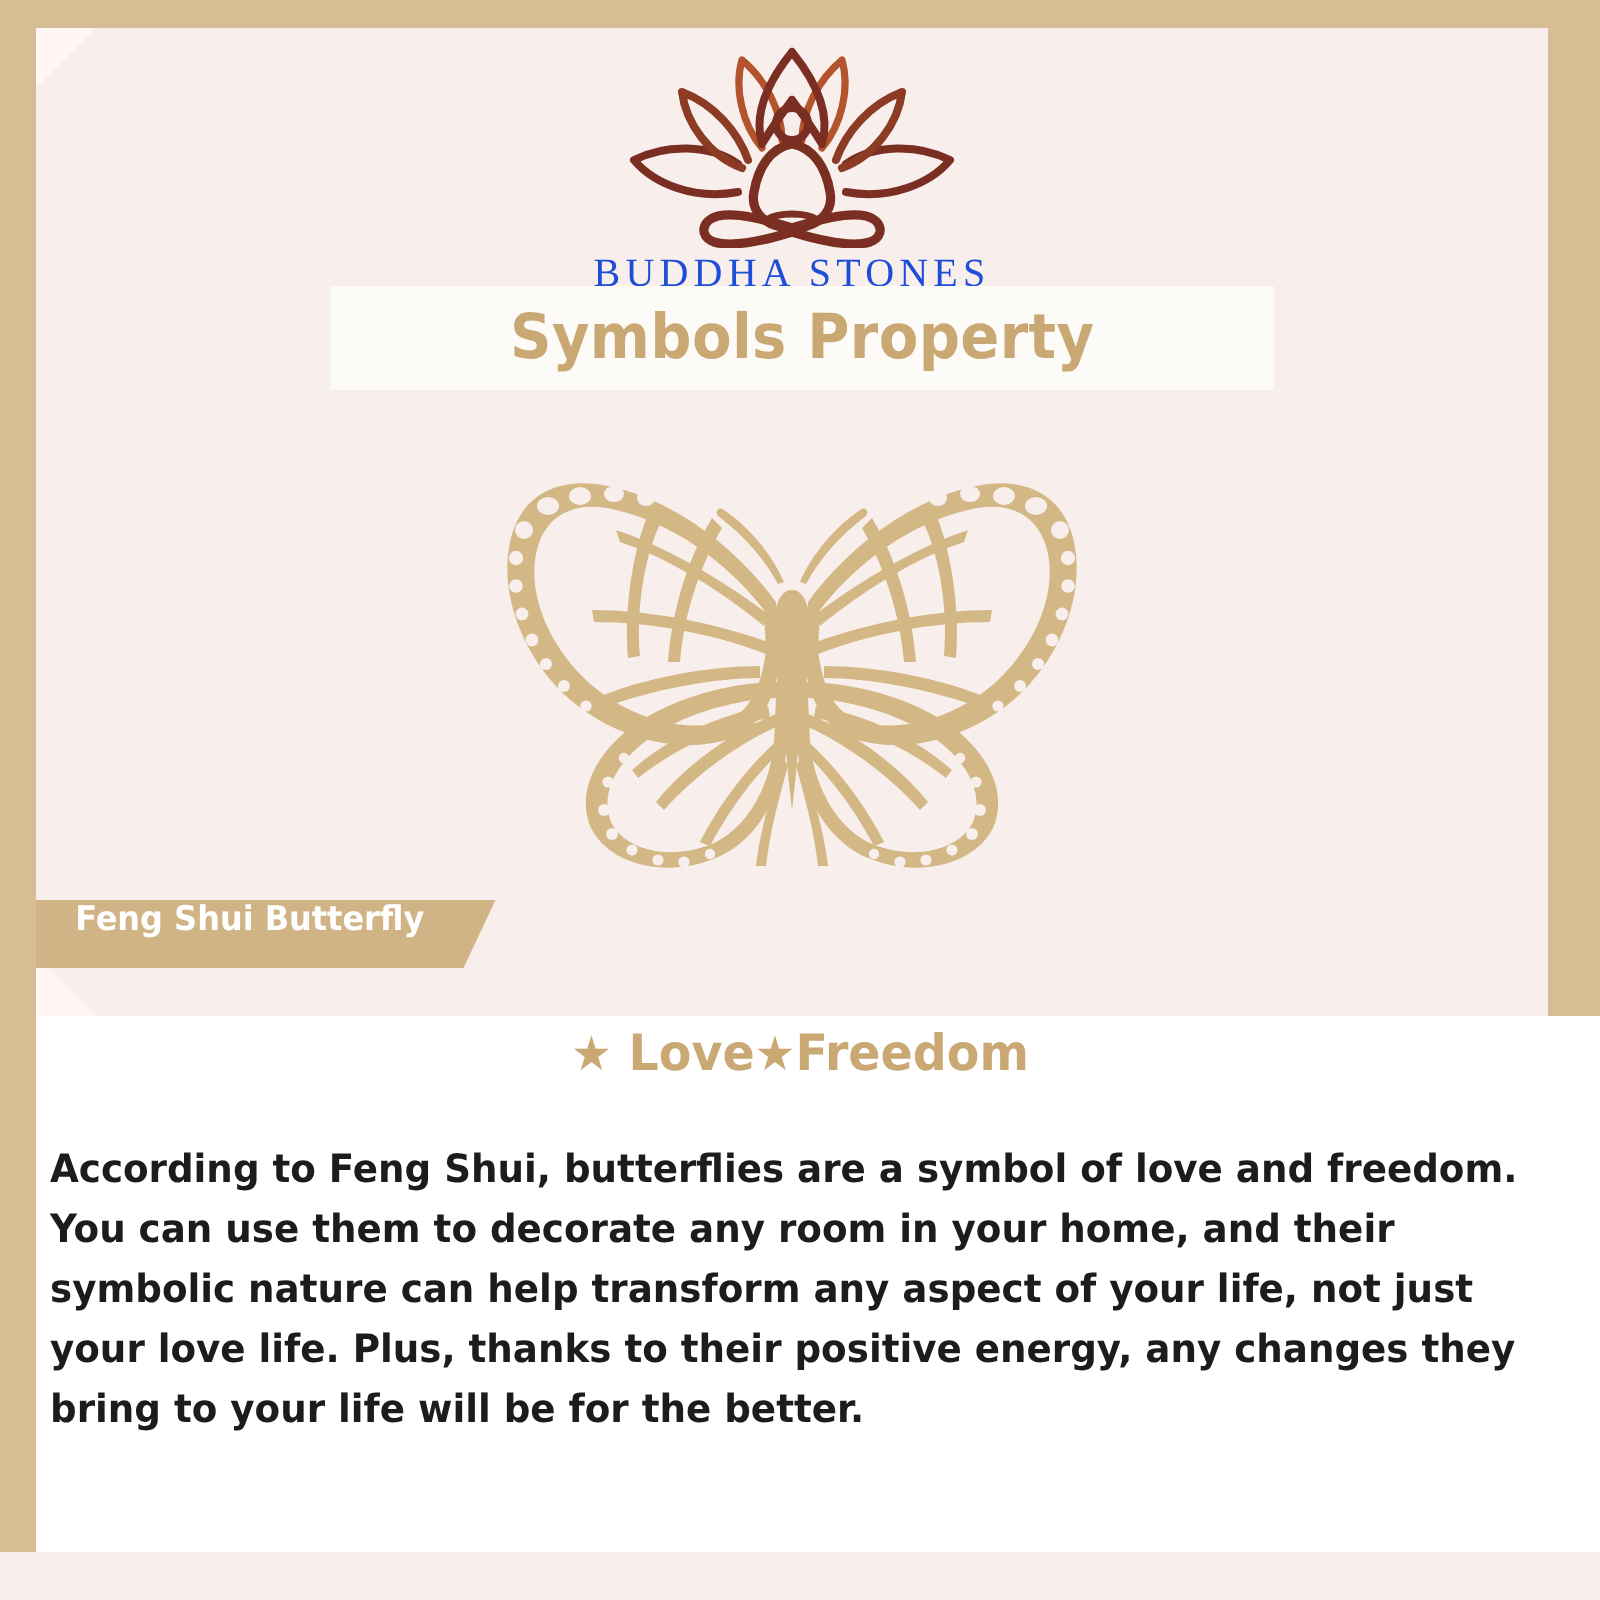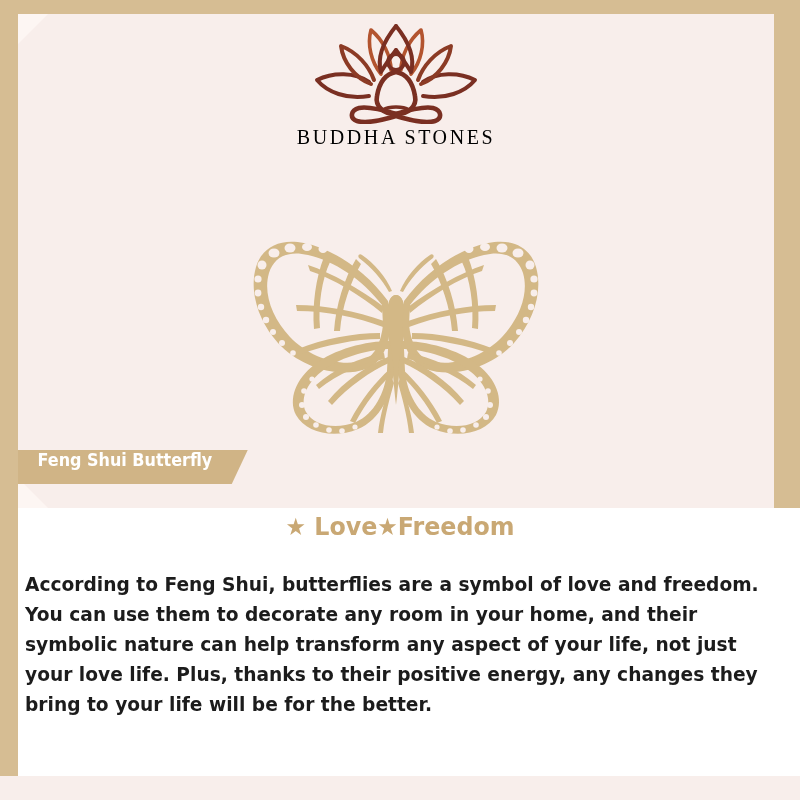--- a/index.html
+++ b/index.html
@@ -96,21 +96,21 @@
   }
   .logo-mark {
     display: block;
     margin: 0 auto;
   }
   .brand-name {
     margin-top: 2px;
     font-family: "Liberation Serif", serif;
     font-size: 20px;
     letter-spacing: 2.6px;
-    color: #000000;
+    color: #1d4ed8;
     font-weight: 400;
   }
 
   
   .title-banner {
     position: absolute;
     left: 147px; top: 129px;
     width: 472px; height: 52px;
     background: #fdfbf8;
     display: flex;
@@ -241,20 +241,23 @@
           <path d="M48 86 C40 88 38 96 46 99 C56 102 72 98 85 94
                    C98 98 114 102 124 99 C132 96 130 88 122 86
                    C112 84 98 88 85 92 C72 88 58 84 48 86 Z" stroke="#7a2f22" stroke-width="4.6"></path>
 
           <path d="M72 88 C78 84 92 84 98 88" stroke="#7a2f22" stroke-width="3.4"></path>
         </g>
       </svg>
       <div class="brand-name">BUDDHA STONES</div>
     </div>
 
+    <div class="title-banner">
+      <span class="title-text">Symbols Property</span>
+    </div>
 
     <div class="butterfly-wrap">
       <svg width="360" height="215" viewBox="0 0 360 215">
         <g fill="#d3b886">
 
           <ellipse cx="180" cy="78" rx="7.5" ry="12"></ellipse>
           <path d="M180 66 C186 66 189 74 189 86 C189 104 186 124 183 146
                    C182 158 181 168 180 176 C179 168 178 158 177 146
                    C174 124 171 104 171 86 C171 74 174 66 180 66 Z"></path>
 

